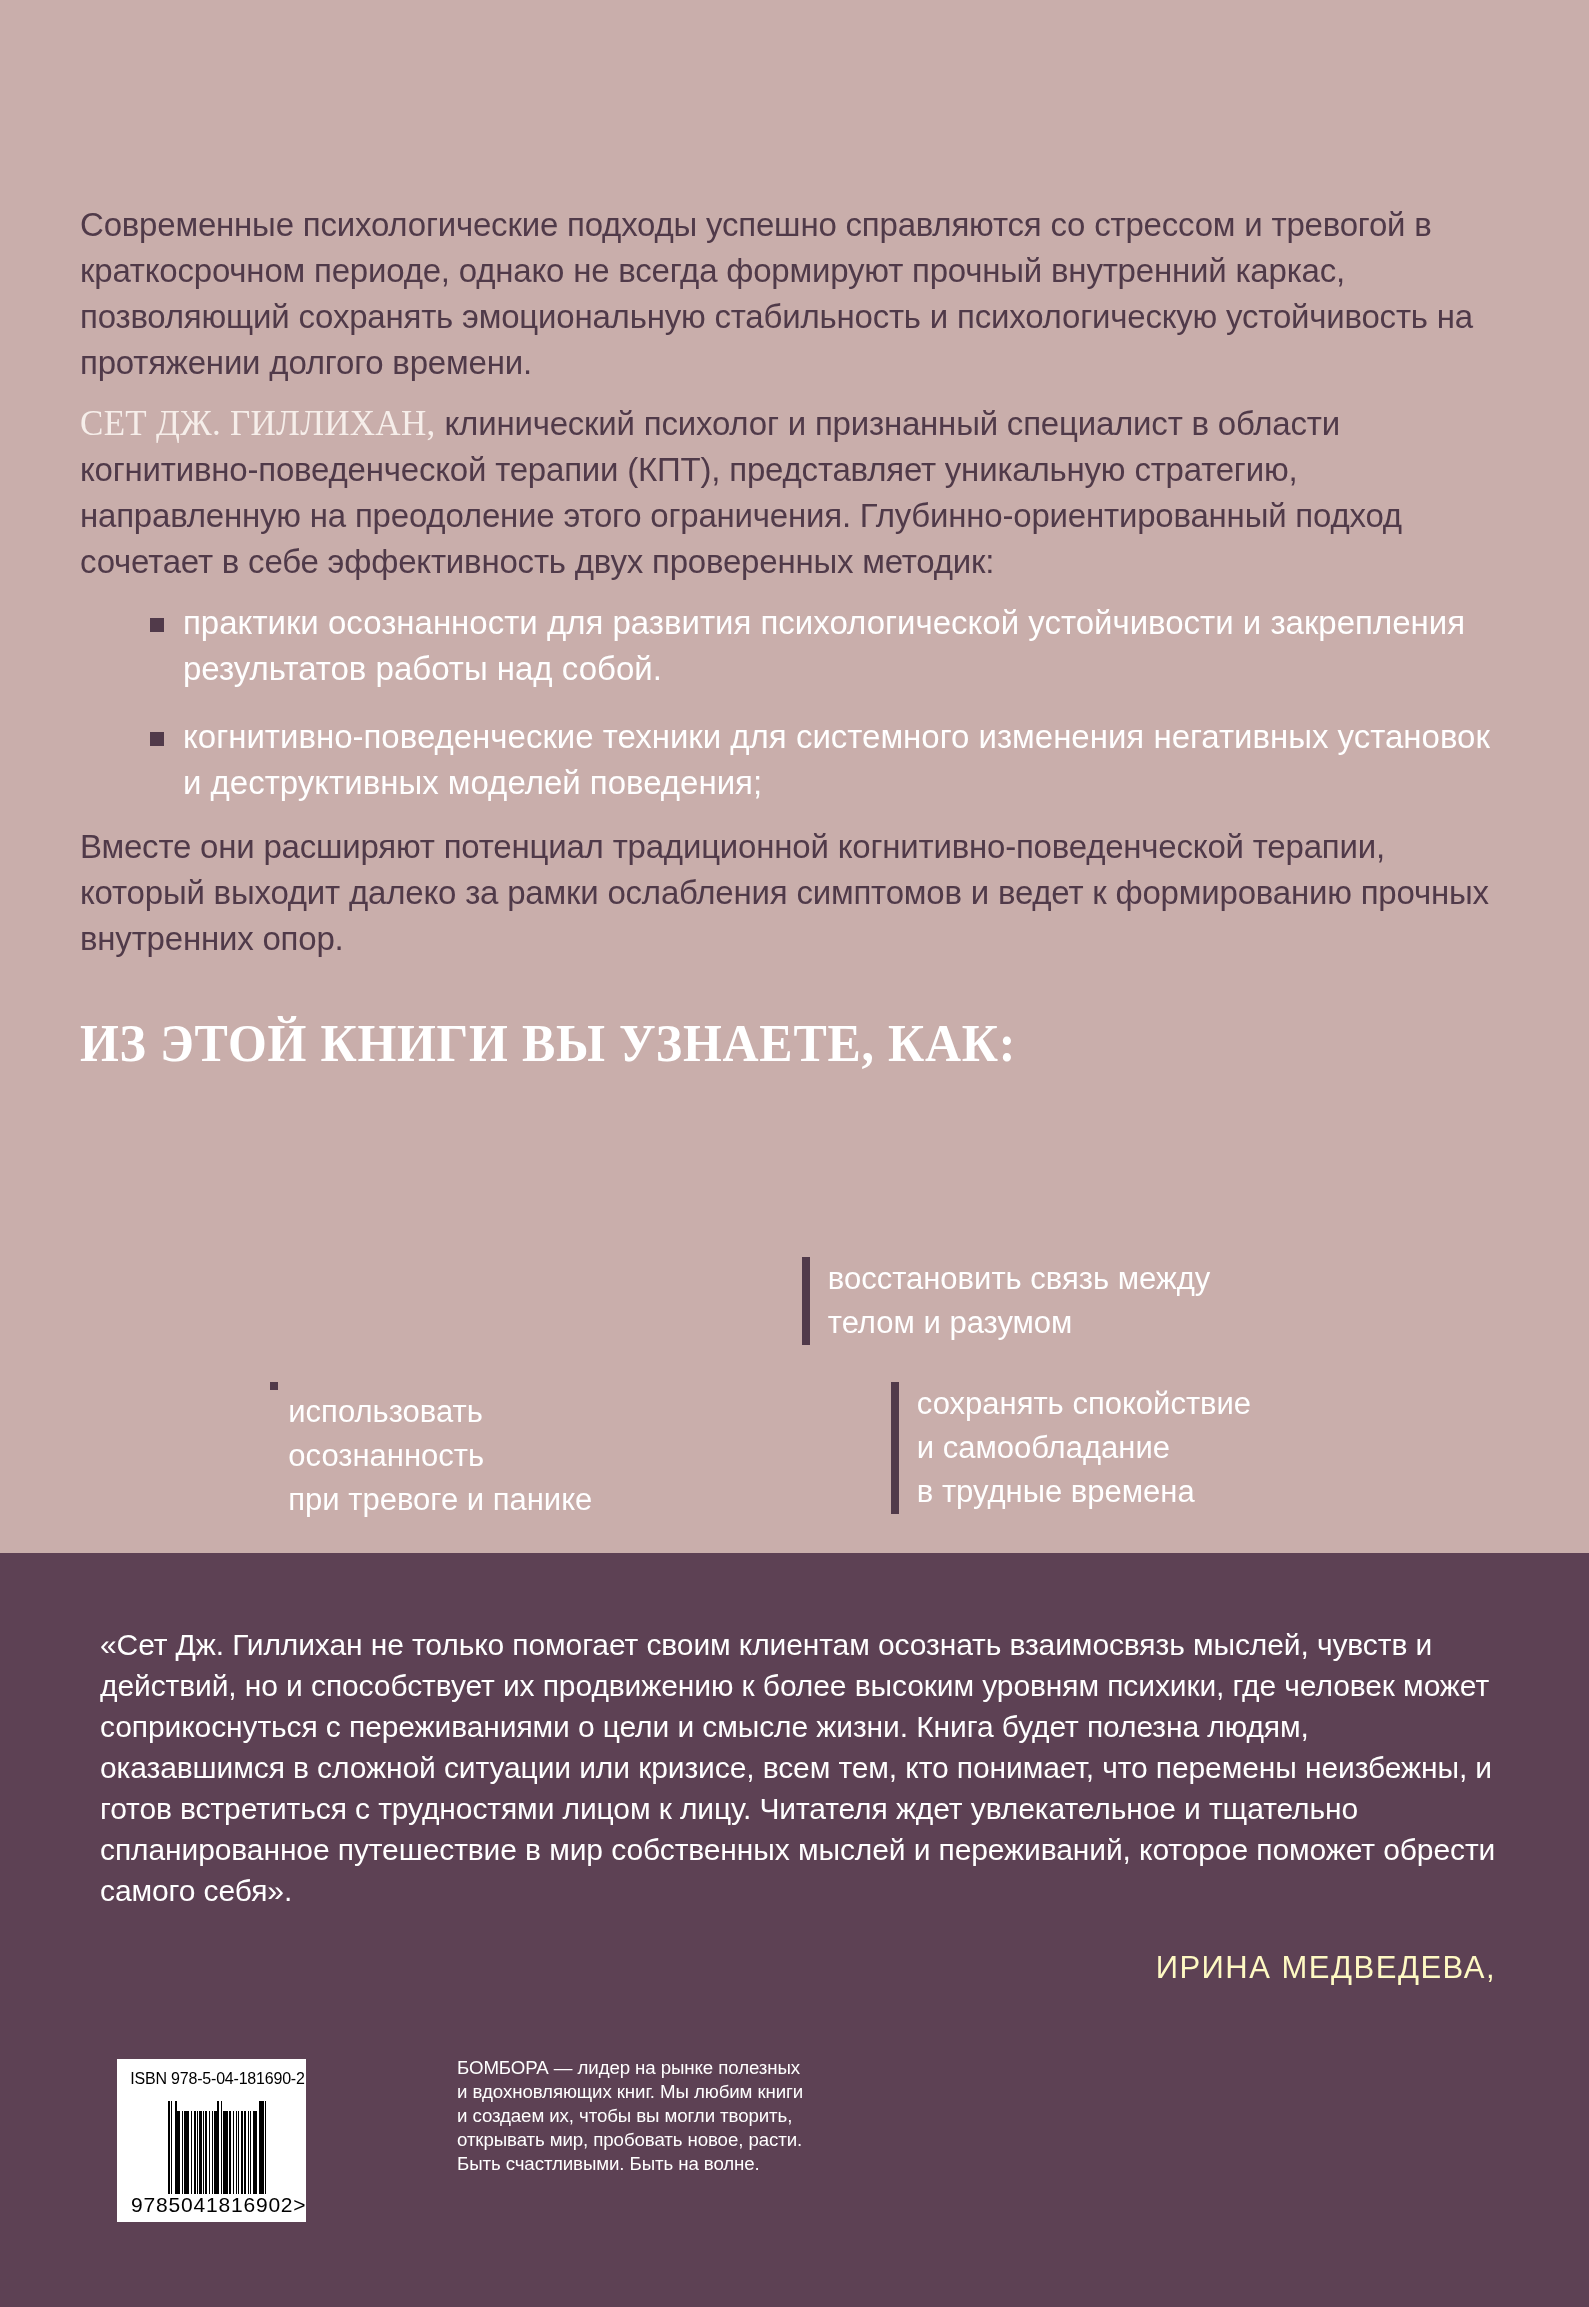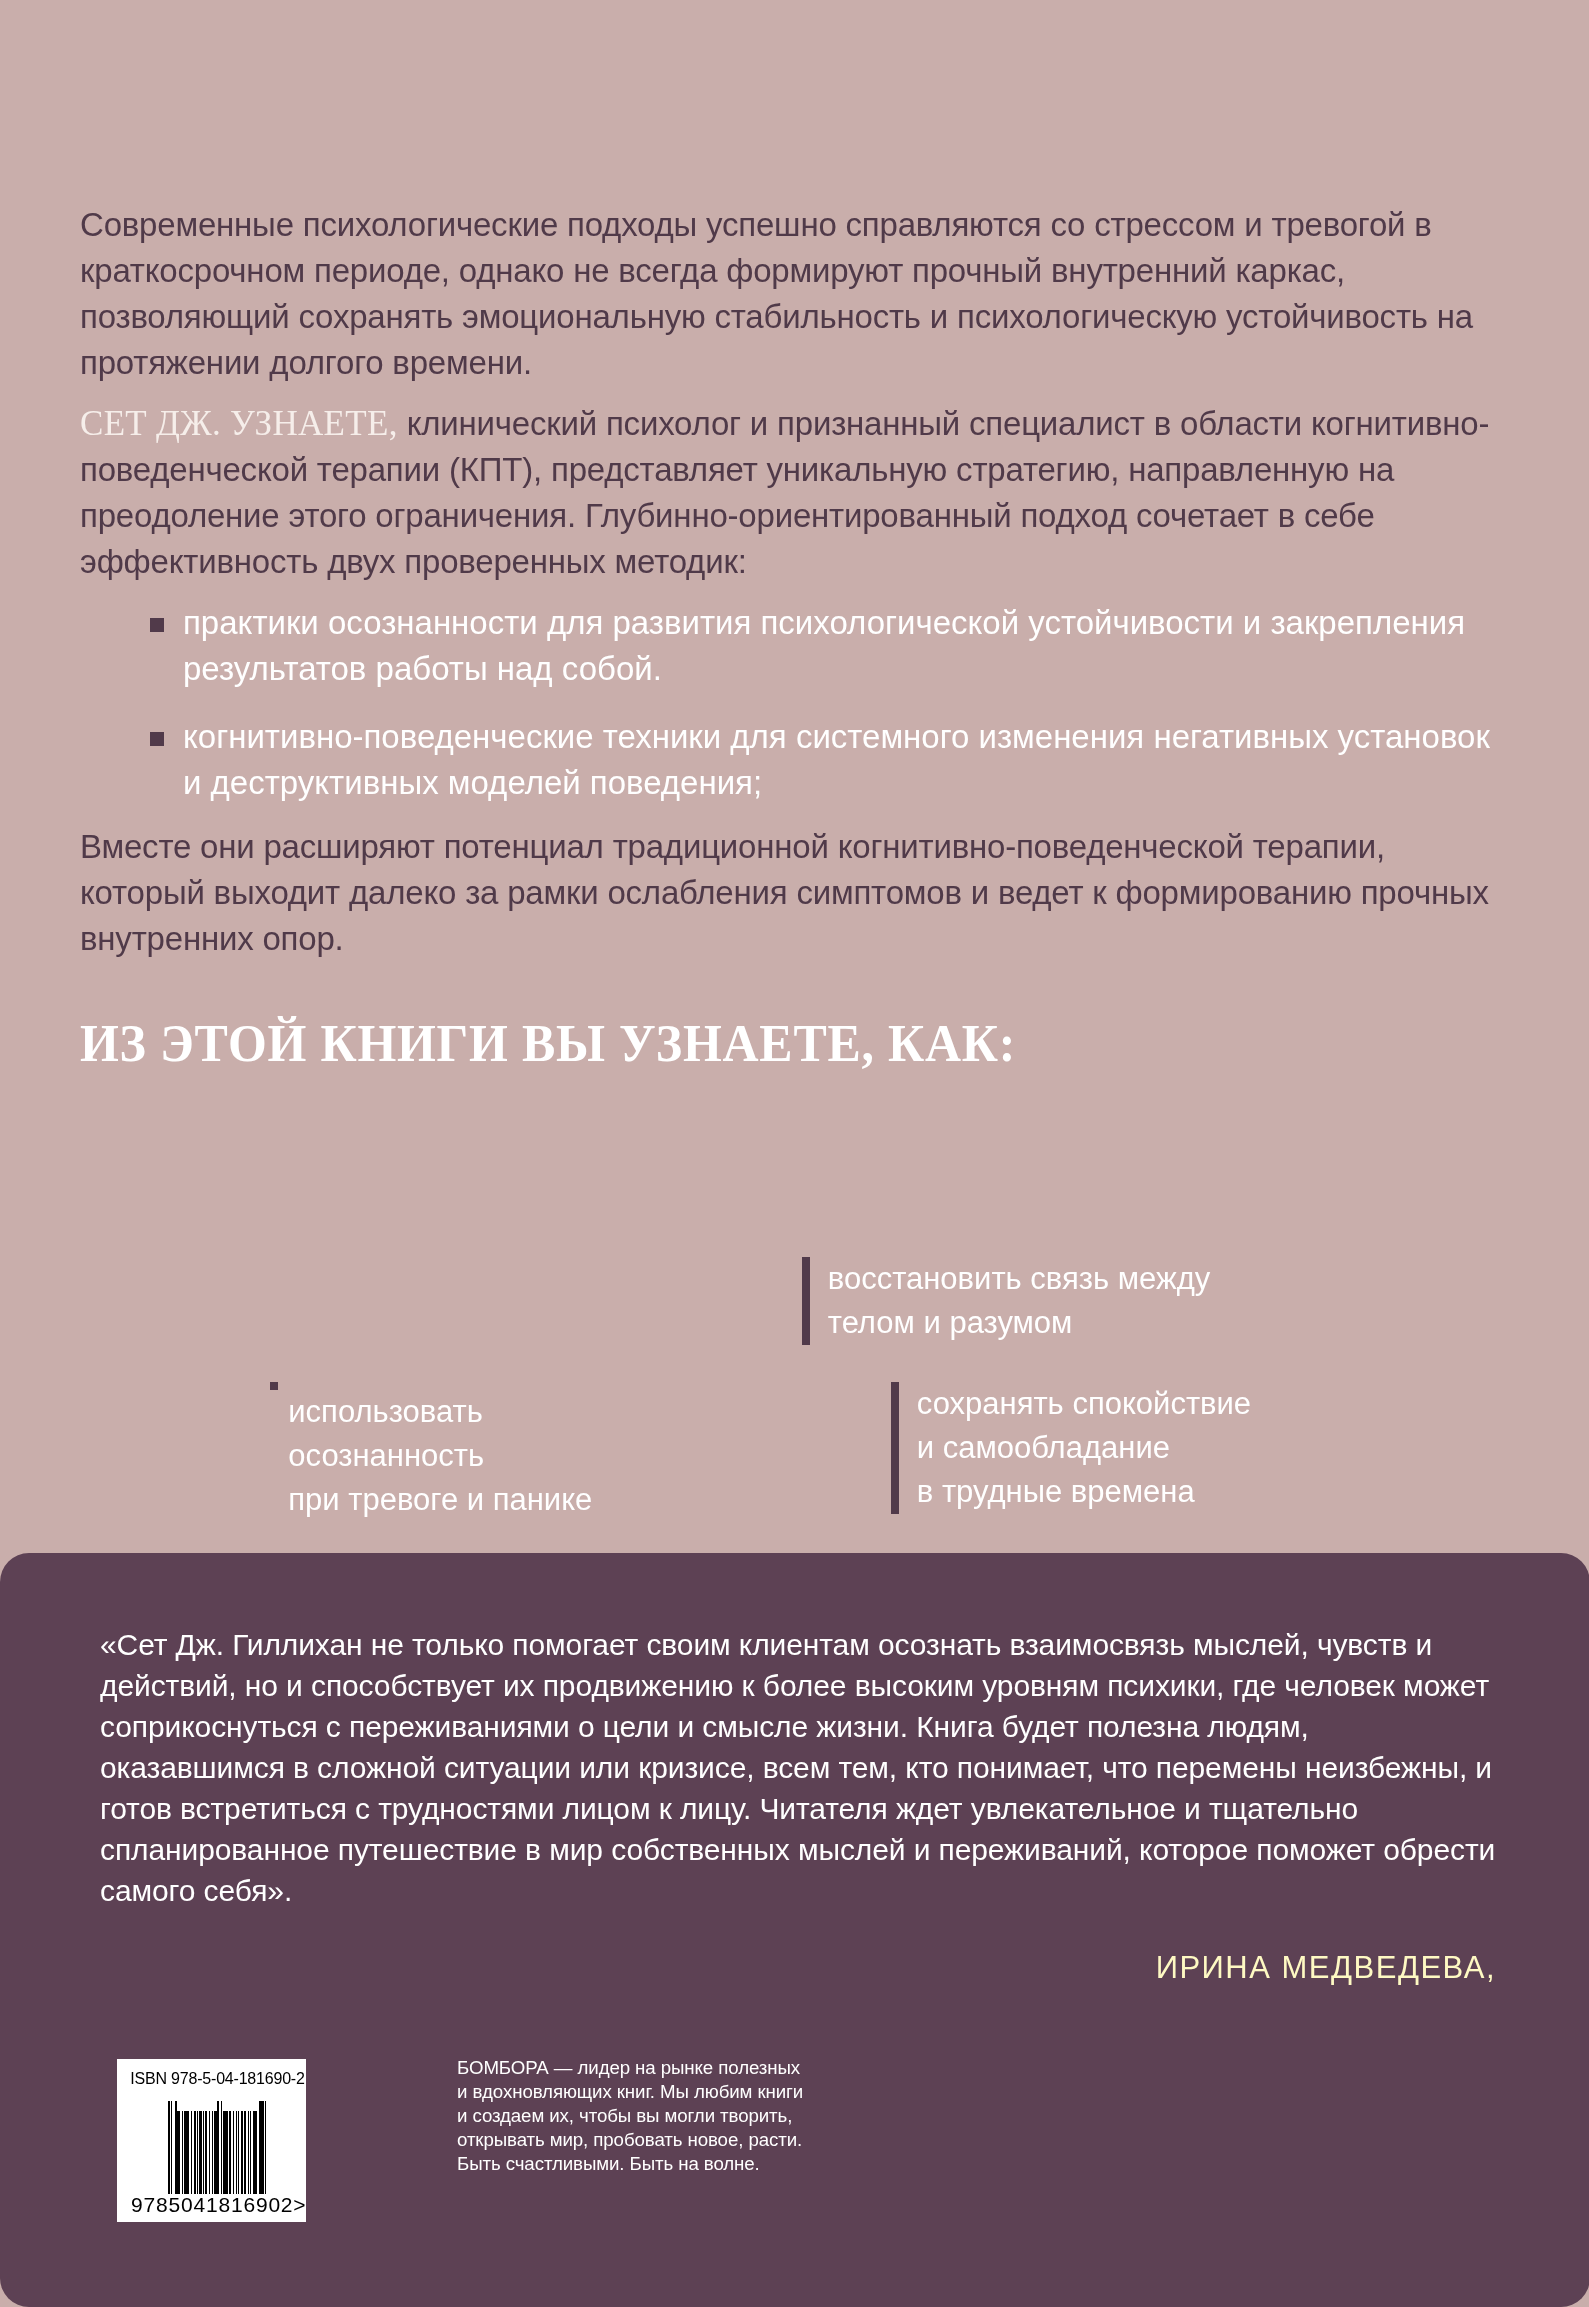--- a/index.html
+++ b/index.html
@@ -125,21 +125,20 @@
 
   
   .bottom-section {
     position: absolute;
     left: 0;
     top: 1553px;
     width: 1590px;
     height: 754px;
     background: #5d4154;
     box-sizing: border-box;
-    border-radius: 29px;
   }
 
   .review-quote {
     position: absolute;
     left: 100px;
     top: 71px;
     width: 1396px;
     color: #ffffff;
     font-size: 30px;
     line-height: 41px;
@@ -255,21 +254,21 @@
 </style>
 </head>
 <body>
 
 <div class="cover">
 
   <div class="top-section">
 
     <p class="body-copy p-intro">Современные психологические подходы успешно справляются со стрессом и тревогой в краткосрочном периоде, однако не всегда формируют прочный внутренний каркас, позволяющий сохранять эмоциональную стабильность и психологическую устойчивость на протяжении долгого времени.</p>
 
-    <p class="body-copy p-author"><span class="author-name">СЕТ ДЖ. УЗНАЕТЕ,</span><span> клинический психолог и признанный специалист в области когнитивно-поведенческой терапии (КПТ), представляет уникальную стратегию, направленную на преодоление этого ограничения. Глубинно-ориентированный подход сочетает в себе эффективность двух проверенных методик:</span></p>
+    <p class="body-copy p-author"><span class="author-name">СЕТ ДЖ. ГИЛЛИХАН,</span><span> клинический психолог и признанный специалист в области когнитивно-поведенческой терапии (КПТ), представляет уникальную стратегию, направленную на преодоление этого ограничения. Глубинно-ориентированный подход сочетает в себе эффективность двух проверенных методик:</span></p>
 
     <ul class="bullet-list">
       <li>
         <span class="bullet-marker"></span>
         <span>практики осознанности для развития психологической устойчивости и закрепления результатов работы над собой.</span>
       </li>
       <li>
         <span class="bullet-marker"></span>
         <span>когнитивно-поведенческие техники для системного изменения негативных установок и деструктивных моделей поведения;</span>
       </li>

